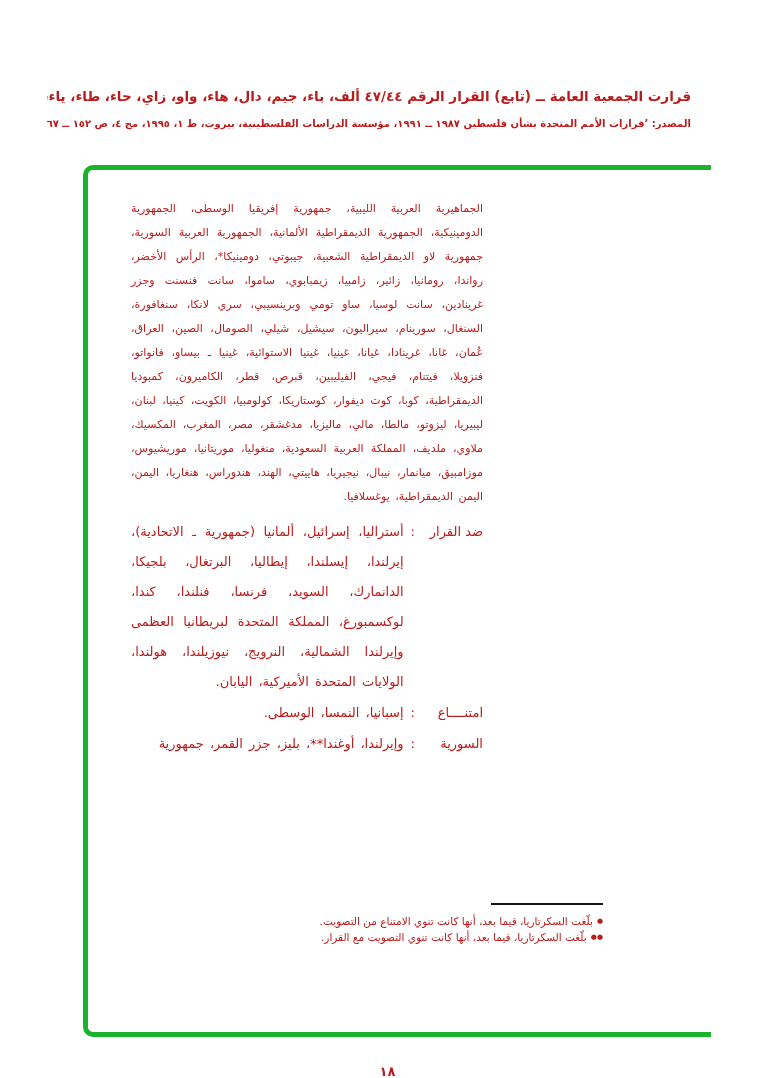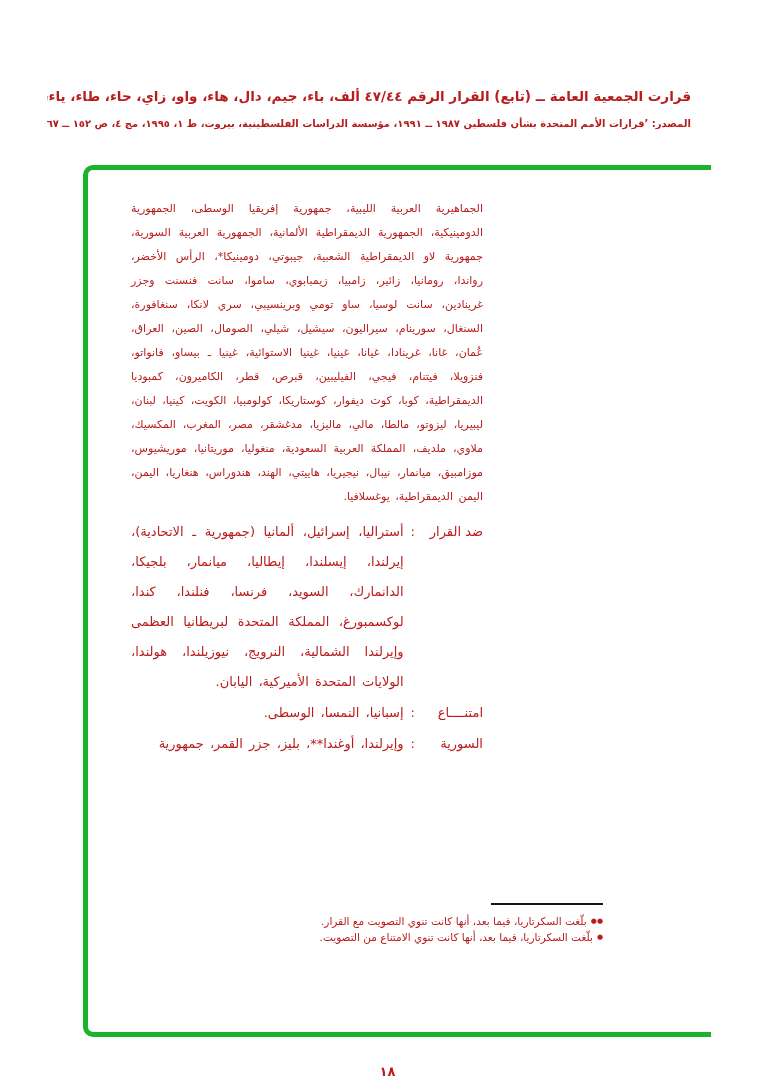--- a/index.html
+++ b/index.html
@@ -61,43 +61,43 @@
 
   <div class="column">
 
     <div class="favor-para">الجماهيرية العربية الليبية، جمهورية إفريقيا الوسطى، الجمهورية الدومينيكية، الجمهورية الديمقراطية الألمانية، الجمهورية العربية السورية، جمهورية لاو الديمقراطية الشعبية، جيبوتي، دومينيكا*، الرأس الأخضر، رواندا، رومانيا، زائير، زامبيا، زيمبابوي، ساموا، سانت فنسنت وجزر غرينادين، سانت لوسيا، ساو تومي وبرينسيبي، سري لانكا، سنغافورة، السنغال، سورينام، سيراليون، سيشيل، شيلي، الصومال، الصين، العراق، عُمان، غانا، غرينادا، غيانا، غينيا، غينيا الاستوائية، غينيا ـ بيساو، فانواتو، فنزويلا، فيتنام، فيجي، الفيليبين، قبرص، قطر، الكاميرون، كمبوديا الديمقراطية، كوبا، كوت ديفوار، كوستاريكا، كولومبيا، الكويت، كينيا، لبنان، ليبيريا، ليزوتو، مالطا، مالي، ماليزيا، مدغشقر، مصر، المغرب، المكسيك، ملاوي، ملديف، المملكة العربية السعودية، منغوليا، موريتانيا، موريشيوس، موزامبيق، ميانمار، نيبال، نيجيريا، هاييتي، الهند، هندوراس، هنغاريا، اليمن، اليمن الديمقراطية، يوغسلافيا.</div>
 
     <div class="sections">
 
       <div class="section-row">
         <span class="section-label">ضد القرار</span>
         <span class="section-colon">:</span>
-        <span class="section-text">أستراليا، إسرائيل، ألمانيا (جمهورية ـ الاتحادية)، إيرلندا، إيسلندا، إيطاليا، ميانمار، بلجيكا، الدانمارك، السويد، فرنسا، فنلندا، كندا، لوكسمبورغ، المملكة المتحدة لبريطانيا العظمى وإيرلندا الشمالية، النرويج، نيوزيلندا، هولندا، الولايات المتحدة الأميركية، اليابان.</span>
+        <span class="section-text">أستراليا، إسرائيل، ألمانيا (جمهورية ـ الاتحادية)، إيرلندا، إيسلندا، إيطاليا، البرتغال، بلجيكا، الدانمارك، السويد، فرنسا، فنلندا، كندا، لوكسمبورغ، المملكة المتحدة لبريطانيا العظمى وإيرلندا الشمالية، النرويج، نيوزيلندا، هولندا، الولايات المتحدة الأميركية، اليابان.</span>
       </div>
 
       <div class="section-row">
         <span class="section-label">امتنــــاع</span>
         <span class="section-colon">:</span>
         <span class="section-text">إسبانيا، النمسا، الوسطى.</span>
       </div>
 
       <div class="section-row">
         <span class="section-label">السورية</span>
         <span class="section-colon">:</span>
         <span class="section-text">وإيرلندا، أوغندا**، بليز، جزر القمر، جمهورية</span>
       </div>
 
     </div>
   </div>
 
   <div class="footnotes">
     <div class="fn-rule"></div>
     <div class="fn-line">
-      <span class="fn-marker">●●</span><span>بلّغت السكرتاريا، فيما بعد، أنها كانت تنوي التصويت مع القرار.</span>
+      <span class="fn-marker">●</span><span>بلّغت السكرتاريا، فيما بعد، أنها كانت تنوي الامتناع من التصويت.</span>
     </div>
     <div class="fn-line">
-      <span class="fn-marker">●</span><span>بلّغت السكرتاريا، فيما بعد، أنها كانت تنوي الامتناع من التصويت.</span>
+      <span class="fn-marker">●●</span><span>بلّغت السكرتاريا، فيما بعد، أنها كانت تنوي التصويت مع القرار.</span>
     </div>
   </div>
 
   <div class="page-number">١٨</div>
 
 </div>
 
 </body></html>

